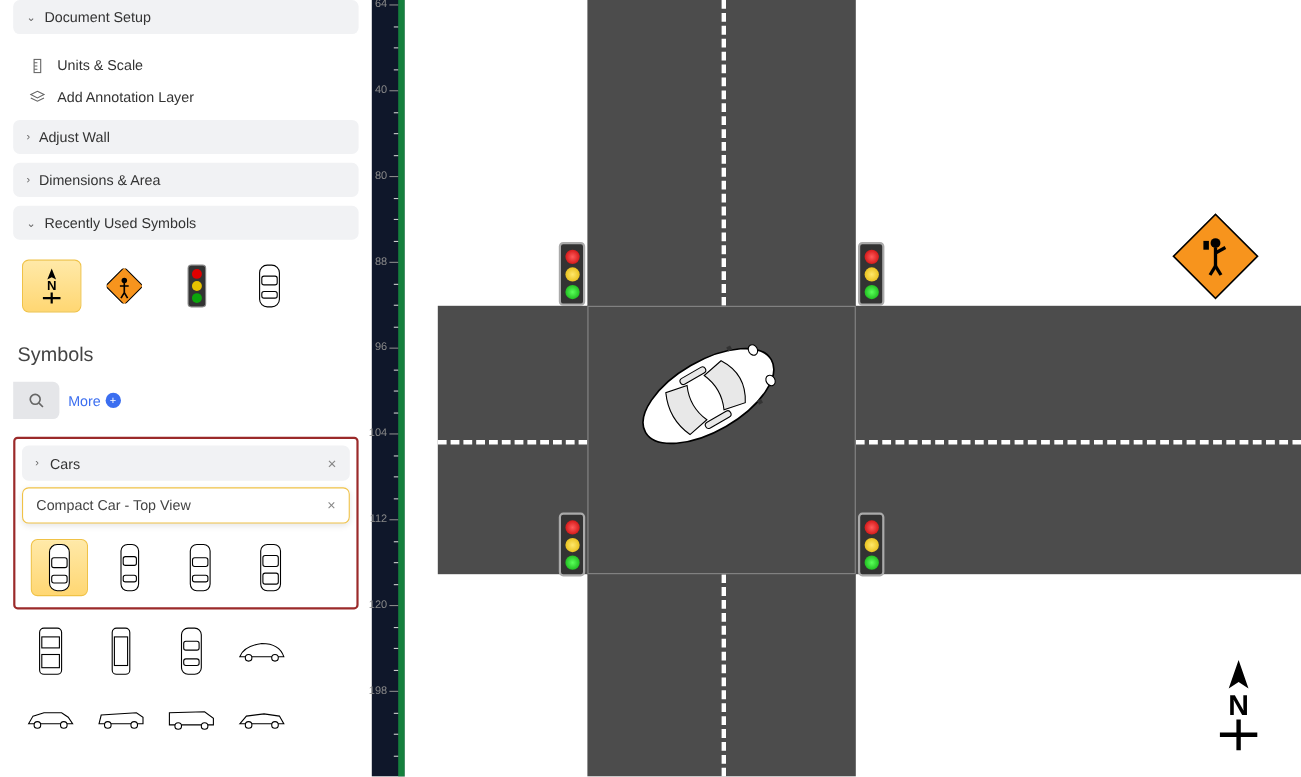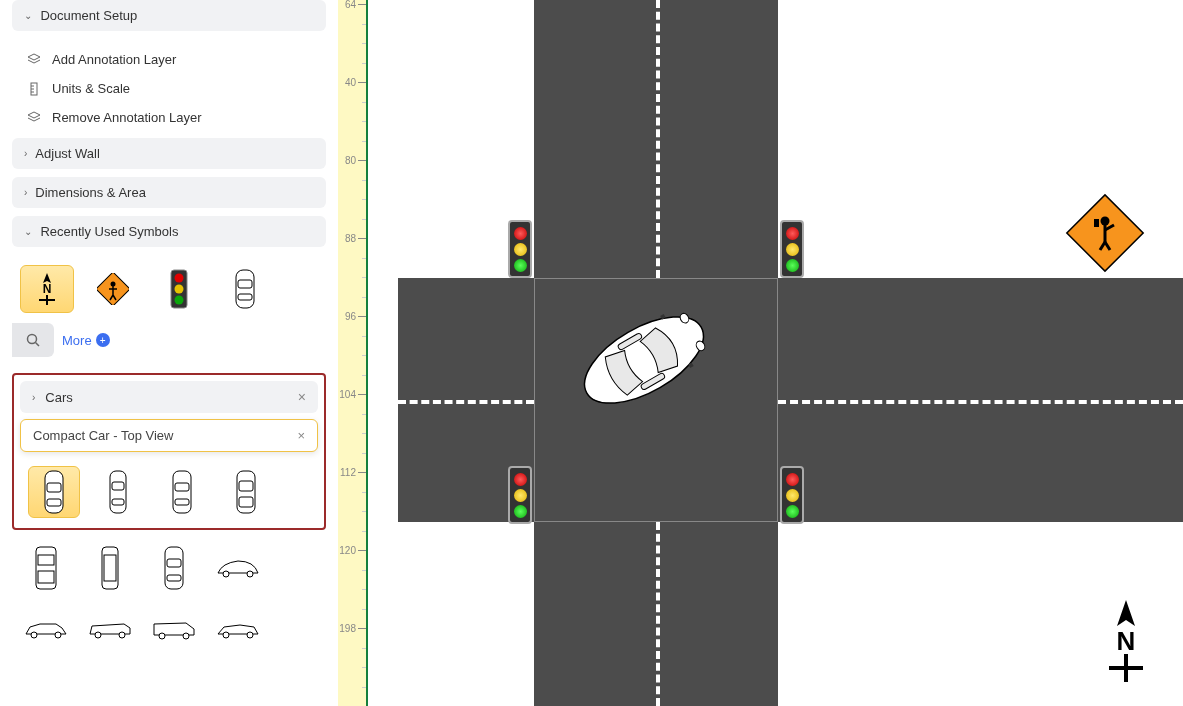--- a/index.html
+++ b/index.html
@@ -35,21 +35,21 @@
 .tooltip-row { display: flex; align-items: center; margin: 6px 0 10px; position: relative; }
 .tooltip { background: #fff; border: 1px solid #f0c246; border-radius: 6px; box-shadow: 0 2px 6px rgba(0,0,0,0.1); padding: 8px 12px; font-size: 13px; color: #444; flex: 1; }
 .tooltip .x { float: right; color: #888; cursor: pointer; }
 
 .car-grid { display: grid; grid-template-columns: repeat(4, 52px); gap: 10px 12px; padding: 4px 8px; }
 .car-cell { width: 52px; height: 52px; display: flex; align-items: center; justify-content: center; cursor: pointer; border-radius: 6px; }
 .car-cell.sel { background: linear-gradient(#ffe9a8, #ffd773); border: 1px solid #f0c246; }
 
 
 .canvas-wrap { flex: 1; position: relative; background: #fff; }
-.ruler-v { position: absolute; left: 0; top: 0; bottom: 0; width: 30px; border-right: 2px solid #15803d; background: #fef9c3; }
+.ruler-v { position: absolute; left: 0; top: 0; bottom: 0; width: 30px; border-right: 6px solid #15803d; background: #0f172a; }
 .rtick { position: absolute; right: 0; width: 8px; border-top: 1px solid #888; }
 .rtick.minor { width: 4px; border-color: #ccc; }
 .rtick-label { position: absolute; right: 10px; font-size: 10px; color: #888; transform: translateY(-50%); }
 
 .canvas { position: absolute; left: 30px; top: 0; right: 0; bottom: 0; background: #fff; }
 .road { position: absolute; background: #4c4c4c; }
 .road-v { left: 166px; top: 0; width: 244px; height: 706px; }
 .road-h { left: 30px; top: 278px; width: 785px; height: 244px; }
 .dash-v { position: absolute; left: 50%; width: 0; border-left: 4px dashed #fff; }
 .dash-h { position: absolute; top: 50%; height: 0; border-top: 4px dashed #fff; }
@@ -79,45 +79,36 @@
     <div class="section">
       <div class="section-header">
         <span class="chev">⌄</span>
         <span>Document Setup</span>
       </div>
     </div>
     <div class="section-body">
       <div class="doc-item">
         <span class="ico">
           <svg width="14" height="14" viewBox="0 0 14 14">
-              <path d="M7 1 L13 4 L7 7 L1 4 Z" fill="none" stroke="#666"></path>
-              <path d="M1 7 L7 10 L13 7" fill="none" stroke="#666"></path>
-            </svg>
-        </span>
-        <span>Add Annotation Layer</span>
-      </div>
-      <div class="doc-item">
-        <span class="ico">
-          <svg width="14" height="14" viewBox="0 0 14 14">
               <rect x="4" y="1" width="6" height="12" fill="none" stroke="#666"></rect>
               <line x1="4" y1="4" x2="7" y2="4" stroke="#666"></line>
               <line x1="4" y1="7" x2="7" y2="7" stroke="#666"></line>
               <line x1="4" y1="10" x2="7" y2="10" stroke="#666"></line>
             </svg>
         </span>
         <span>Units &amp; Scale</span>
       </div>
       <div class="doc-item">
         <span class="ico">
           <svg width="14" height="14" viewBox="0 0 14 14">
               <path d="M7 1 L13 4 L7 7 L1 4 Z" fill="none" stroke="#666"></path>
               <path d="M1 7 L7 10 L13 7" fill="none" stroke="#666"></path>
             </svg>
         </span>
-        <span>Remove Annotation Layer</span>
+        <span>Add Annotation Layer</span>
       </div>
     </div>
 
     <div class="section">
       <div class="section-header">
         <span class="chev">›</span>
         <span>Adjust Wall</span>
       </div>
     </div>
 
@@ -160,20 +151,21 @@
       </div>
       <div class="recent-item">
         <svg width="24" height="42" viewBox="0 0 24 42">
             <rect x="3" y="2" width="18" height="38" rx="7" fill="#fff" stroke="#000"></rect>
             <rect x="5" y="12" width="14" height="8" rx="2" fill="none" stroke="#000"></rect>
             <rect x="5" y="26" width="14" height="6" rx="2" fill="none" stroke="#000"></rect>
           </svg>
       </div>
     </div>
 
+    <div class="symbols-title">Symbols</div>
 
     <div class="search-row">
       <button class="search-btn">
         <svg width="14" height="14" viewBox="0 0 14 14">
             <circle cx="6" cy="6" r="4.5" fill="none" stroke="#666" stroke-width="1.5"></circle>
             <line x1="9.5" y1="9.5" x2="13" y2="13" stroke="#666" stroke-width="1.5"></line>
           </svg>
       </button>
       <span class="more-link">
         <span>More</span>

